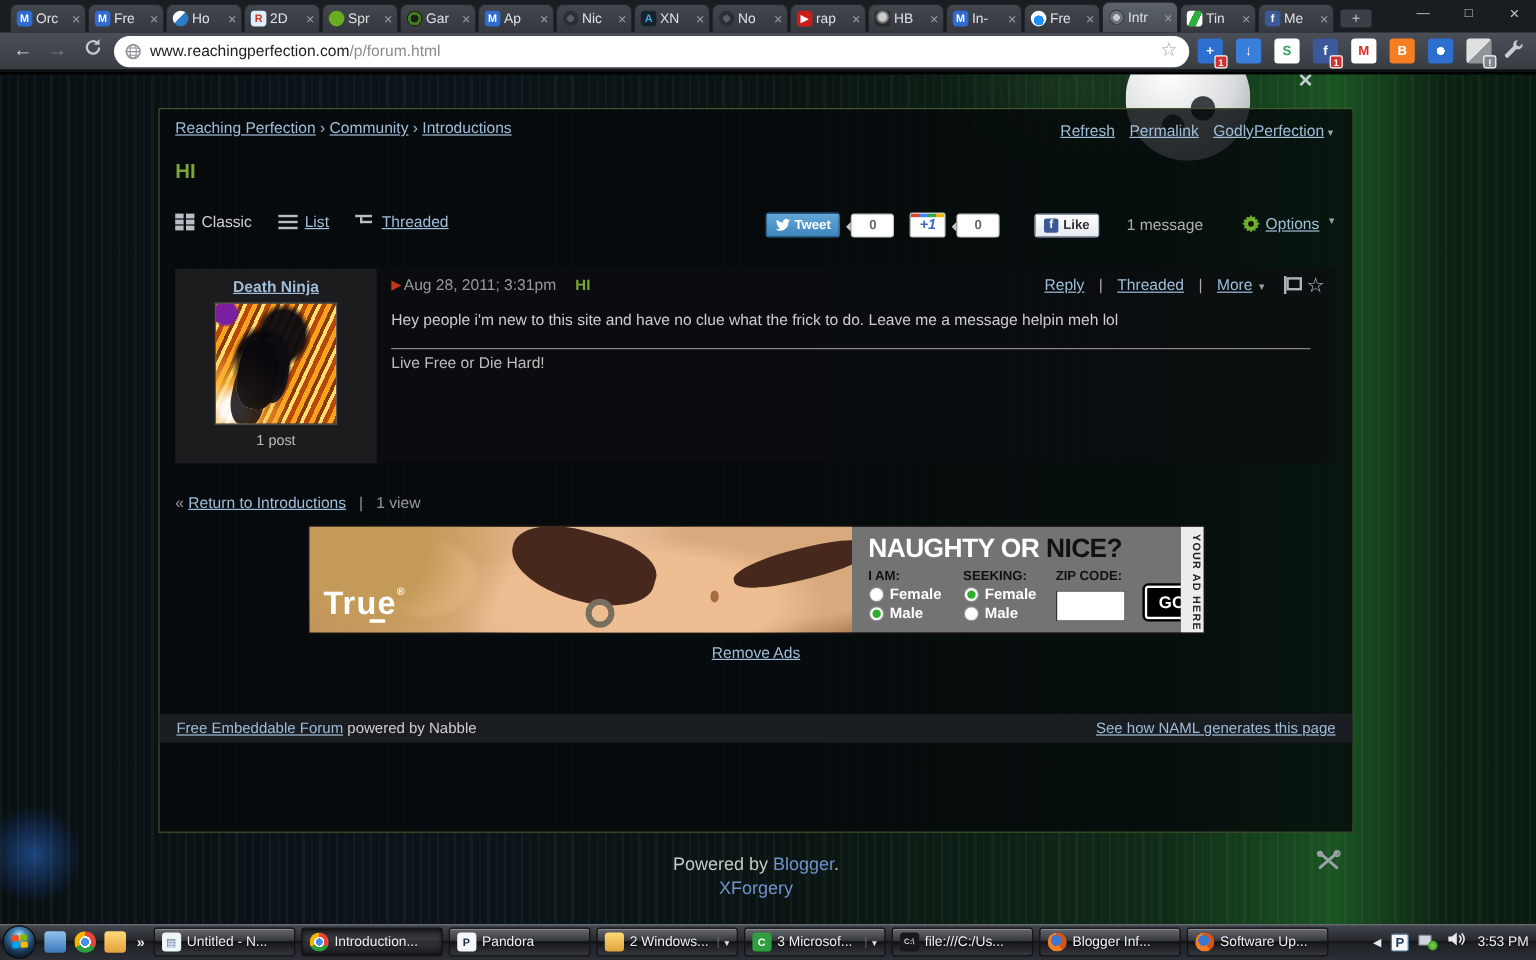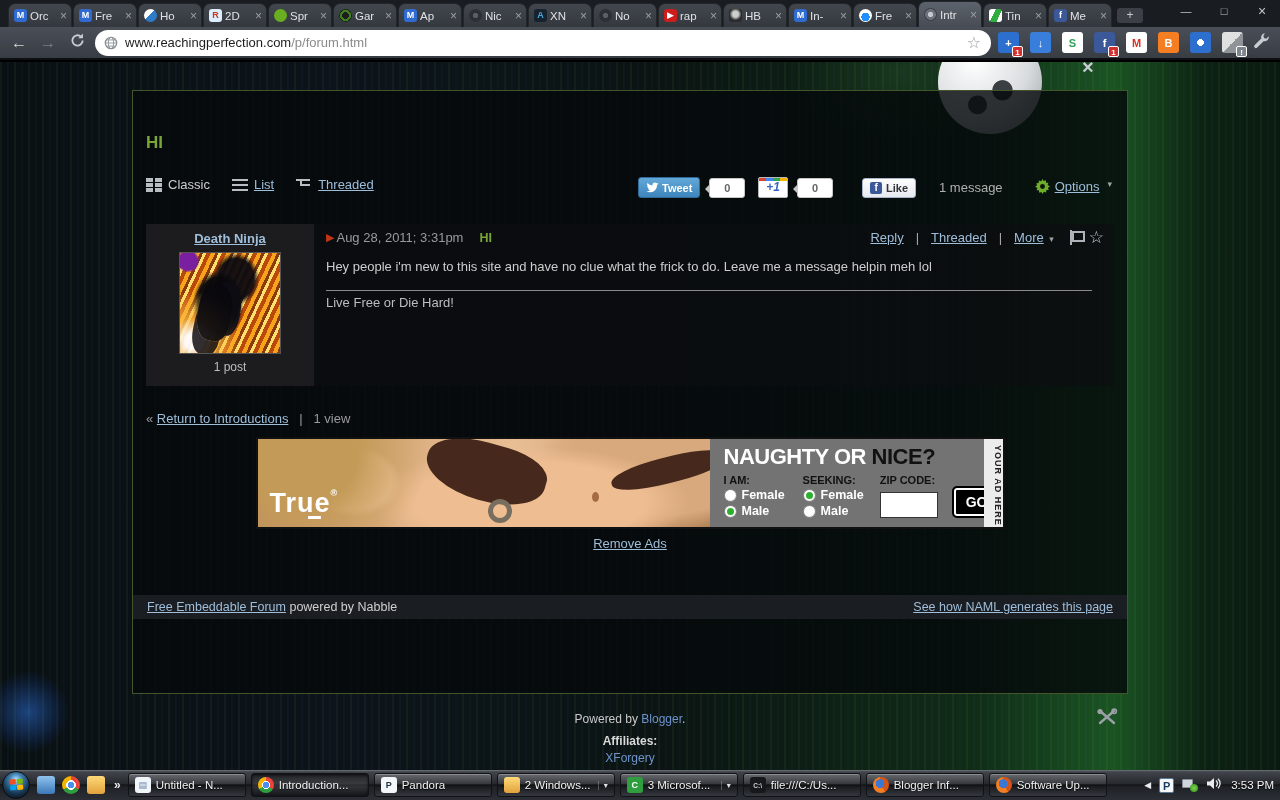--- a/index.html
+++ b/index.html
@@ -139,21 +139,21 @@
   .radiolabel { color:#fff; font-size:12.5px; font-weight:bold; }
   .zipinput { width:58px; height:26px; background:#fff; border:1px solid #333; margin-top:4px; }
   .gobtn { align-self:center; margin-top:12px; background:#000; border:2px solid #fff; outline:2px solid #000; border-radius:3px; color:#fff; font-size:14px; font-weight:bold; padding:4px 10px; display:flex; align-items:center; gap:5px; white-space:nowrap; }
   .adstrip { width:19px; flex:none; background:#ececec; color:#222; font-size:9px; font-weight:bold; writing-mode:vertical-rl; text-align:center; letter-spacing:1px; padding-top:4px; }
 
   .removeads { position:absolute; left:0; right:0; top:445px; text-align:center; font-size:13px; }
 
   .footerbar { position:absolute; left:0; right:0; top:504px; height:24px; background:#1a1d22; display:flex; align-items:center; padding:0 14px; font-size:12.5px; color:#cfcfcf; }
   .footerbar .right { margin-left:auto; }
 
-  .bloggerfooter { position:absolute; left:132px; top:650px; width:996px; text-align:center; font-size:12px; color:#c9c9c9; }
+  .bloggerfooter { position:absolute; left:132px; top:650px; width:996px; text-align:center; font-size:15px; color:#c9c9c9; }
   .bloggerfooter a { color:#6f93cc; text-decoration:none; }
   .affil { font-weight:bold; margin-top:8px; color:#d8d8d8; }
   .affillink { margin-top:3px; }
   .toolsicon { position:absolute; left:1096px; top:646px; }
 
   
   .taskbar { position:absolute; left:0; top:770px; width:1280px; height:30px; background:linear-gradient(180deg,#71767c 0%,#41454b 6%,#26292e 45%,#121316 50%,#1e2126 56%,#2c3036 100%); display:flex; align-items:center; padding:0 6px 0 2px; gap:5px; }
   .orb { width:28px; height:28px; border-radius:50%; flex:none; background:radial-gradient(circle at 50% 30%, #9fd4f2 0 6%, #3f7fb0 28%, #17344e 62%, #05080c 100%); border:1px solid #0a0c0e; display:flex; align-items:center; justify-content:center; }
   .winflag { width:13px; height:12px; display:grid; grid-template-columns:6px 6px; grid-template-rows:5px 5px; gap:1px; transform:rotate(-4deg); }
   .winflag i { border-radius:1px; }
@@ -314,20 +314,28 @@
         </svg>
     </span>
   </div>
 
   <div class="page">
     <div class="ball"></div>
     <span class="decorx">×</span>
 
     <div class="forum">
 
+      <div class="topbar">
+        <span id="breadcrumb"><a>Reaching Perfection</a><span class="crumbsep"> › </span><a>Community</a><span class="crumbsep"> › </span><a>Introductions</a></span>
+        <span class="toplinks" id="toplinks">
+            <span><a>Refresh</a></span>
+            <span><a>Permalink</a></span>
+            <span><a>GodlyPerfection</a><span class="ddarrow">▾</span></span>
+          </span>
+      </div>
 
       <div class="pagetitle">HI</div>
 
       <div class="viewrow">
         <div class="viewmodes">
           <span class="vmode">
             <span class="vicon icon-classic">
                 <i></i>
                 <i></i>
                 <i></i>
@@ -473,21 +481,20 @@
 
       <div class="footerbar">
         <span><a>Free Embeddable Forum</a> <span>powered by Nabble</span></span>
         <span class="right"><a>See how NAML generates this page</a></span>
       </div>
 
     </div>
 
     <div class="bloggerfooter">
       <div><span>Powered by</span> <a>Blogger</a><span>.</span></div>
-      <div class="affil">Affiliates:</div>
       <div class="affillink"><a>XForgery</a></div>
     </div>
     <span class="toolsicon">
       <svg width="22" height="18" viewBox="0 0 22 18">
           <g stroke="#9aa0a6" stroke-width="2.4" stroke-linecap="round">
             <path d="M4 3l14 12"></path>
             <path d="M18 3L4 15"></path>
           </g>
           <circle cx="4" cy="3.5" r="2.6" fill="#9aa0a6"></circle>
           <circle cx="18.2" cy="3.3" r="2.2" fill="none" stroke="#9aa0a6" stroke-width="1.6"></circle>

